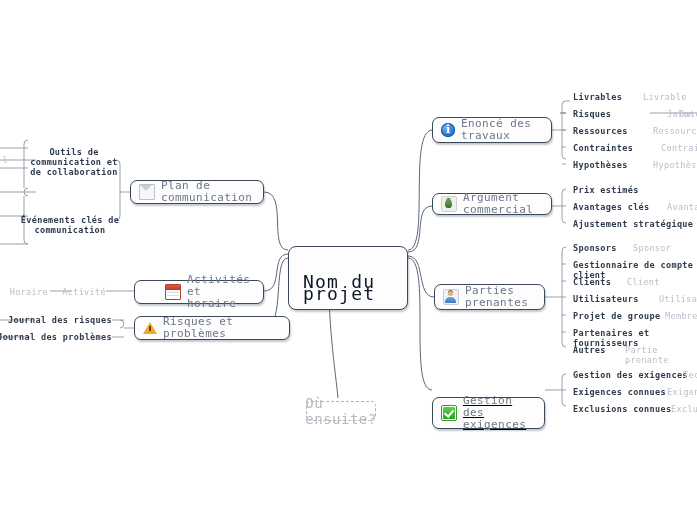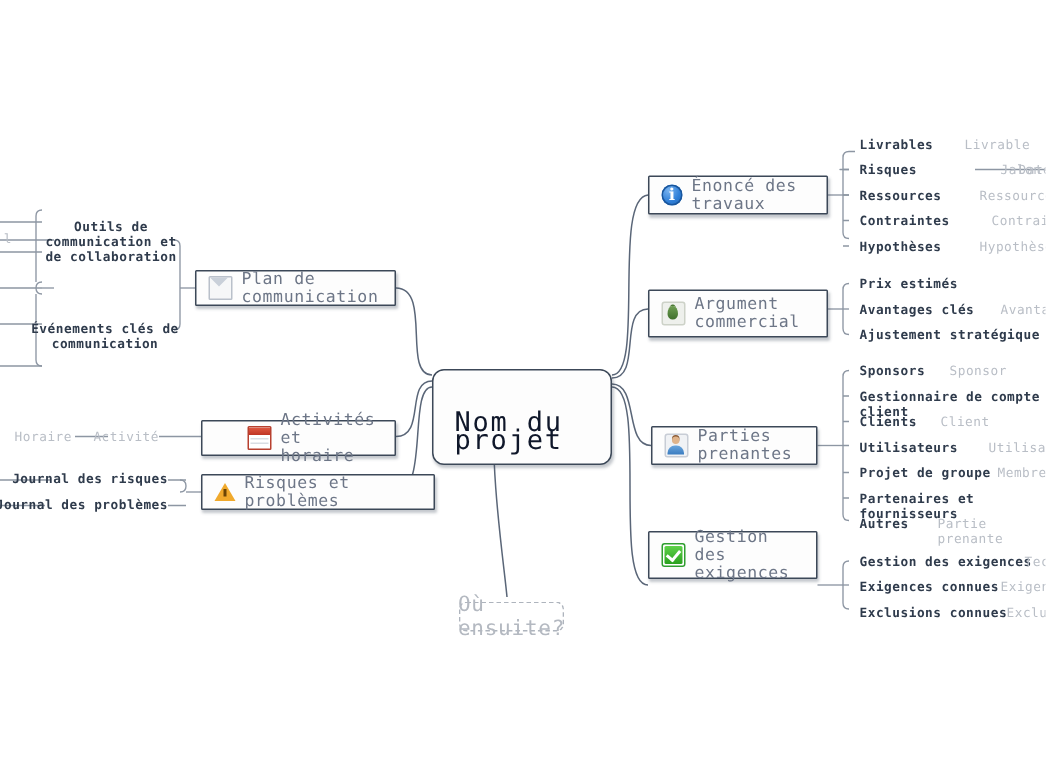--- a/index.html
+++ b/index.html
@@ -27,21 +27,21 @@
     height: 520px;
     pointer-events: none;
   }
 
   
   .node {
     position: absolute;
     box-sizing: border-box;
     background: #fdfdfd;
     border: 1px solid #3c4858;
-    border-radius: 1px;
+    border-radius: 7px;
     box-shadow: 1px 2px 2px rgba(60,72,88,0.30);
     display: flex;
     align-items: center;
     padding: 4px 8px;
     white-space: nowrap;
   }
   .node .label {
     font-size: 11px;
     color: #6d7687;
     letter-spacing: 0.4px;
@@ -311,21 +311,21 @@
   <div class="leaf r" style="left:573px; top:109px;">Risques</div>
   <div class="leaf r ghost" style="left:631px; top:109px;margin-left:36px;">Jalon</div>
   <div class="leaf r ghost" style="left:679px; top:109px;">Date</div>
   <div class="leaf r" style="left:573px; top:126px;">Ressources</div>
   <div class="leaf r ghost" style="left:653px; top:126px;">Ressource</div>
   <div class="leaf r" style="left:573px; top:143px;">Contraintes</div>
   <div class="leaf r ghost" style="left:661px; top:143px;">Contrainte</div>
   <div class="leaf r" style="left:573px; top:160px;">Hypothèses</div>
   <div class="leaf r ghost" style="left:653px; top:160px;">Hypothèse</div>
 
-  <div class="node" style="left:432px; top:193px; width:120px; height:32px;">
+  <div class="node" style="left:432px; top:193px; width:120px; height:22px;">
     <span class="ico ico-money"></span>
     <span class="label">Argument commercial</span>
   </div>
   <div class="leaf r" style="left:573px; top:185px;">Prix estimés</div>
   <div class="leaf r ghost" style="left:655px; top:185px;margin-left:48px;">Coût</div>
   <div class="leaf r" style="left:573px; top:202px;">Avantages clés</div>
   <div class="leaf r ghost" style="left:667px; top:202px;">Avantage</div>
   <div class="leaf r" style="left:573px; top:219px;">Ajustement stratégique</div>
 
   <div class="node" style="left:434px; top:284px; width:111px; height:26px;">
@@ -338,21 +338,21 @@
   <div class="leaf r" style="left:573px; top:277px;">Clients</div>
   <div class="leaf r ghost" style="left:627px; top:277px;">Client</div>
   <div class="leaf r" style="left:573px; top:294px;">Utilisateurs</div>
   <div class="leaf r ghost" style="left:659px; top:294px;">Utilisateur</div>
   <div class="leaf r" style="left:573px; top:311px;">Projet de groupe</div>
   <div class="leaf r ghost" style="left:665px; top:311px;">Membre</div>
   <div class="leaf r" style="left:573px; top:328px;">Partenaires et fournisseurs</div>
   <div class="leaf r" style="left:573px; top:345px;">Autres</div>
   <div class="leaf r ghost" style="left:625px; top:345px;">Partie prenante</div>
 
-  <div class="node wrap" style="left:432px; top:354px; width:113px; height:32px;">
+  <div class="node wrap" style="left:432px; top:397px; width:113px; height:32px;text-decoration:underline;">
     <span class="ico ico-check"></span>
     <span class="label">Gestion des
 exigences</span>
   </div>
   <div class="leaf r" style="left:573px; top:370px;">Gestion des exigences</div>
   <div class="leaf r ghost" style="left:683px; top:370px;">Tec</div>
   <div class="leaf r" style="left:573px; top:387px;">Exigences connues</div>
   <div class="leaf r ghost" style="left:667px; top:387px;">Exigenc</div>
   <div class="leaf r" style="left:573px; top:404px;">Exclusions connues</div>
   <div class="leaf r ghost" style="left:671px; top:404px;">Exclus</div>

